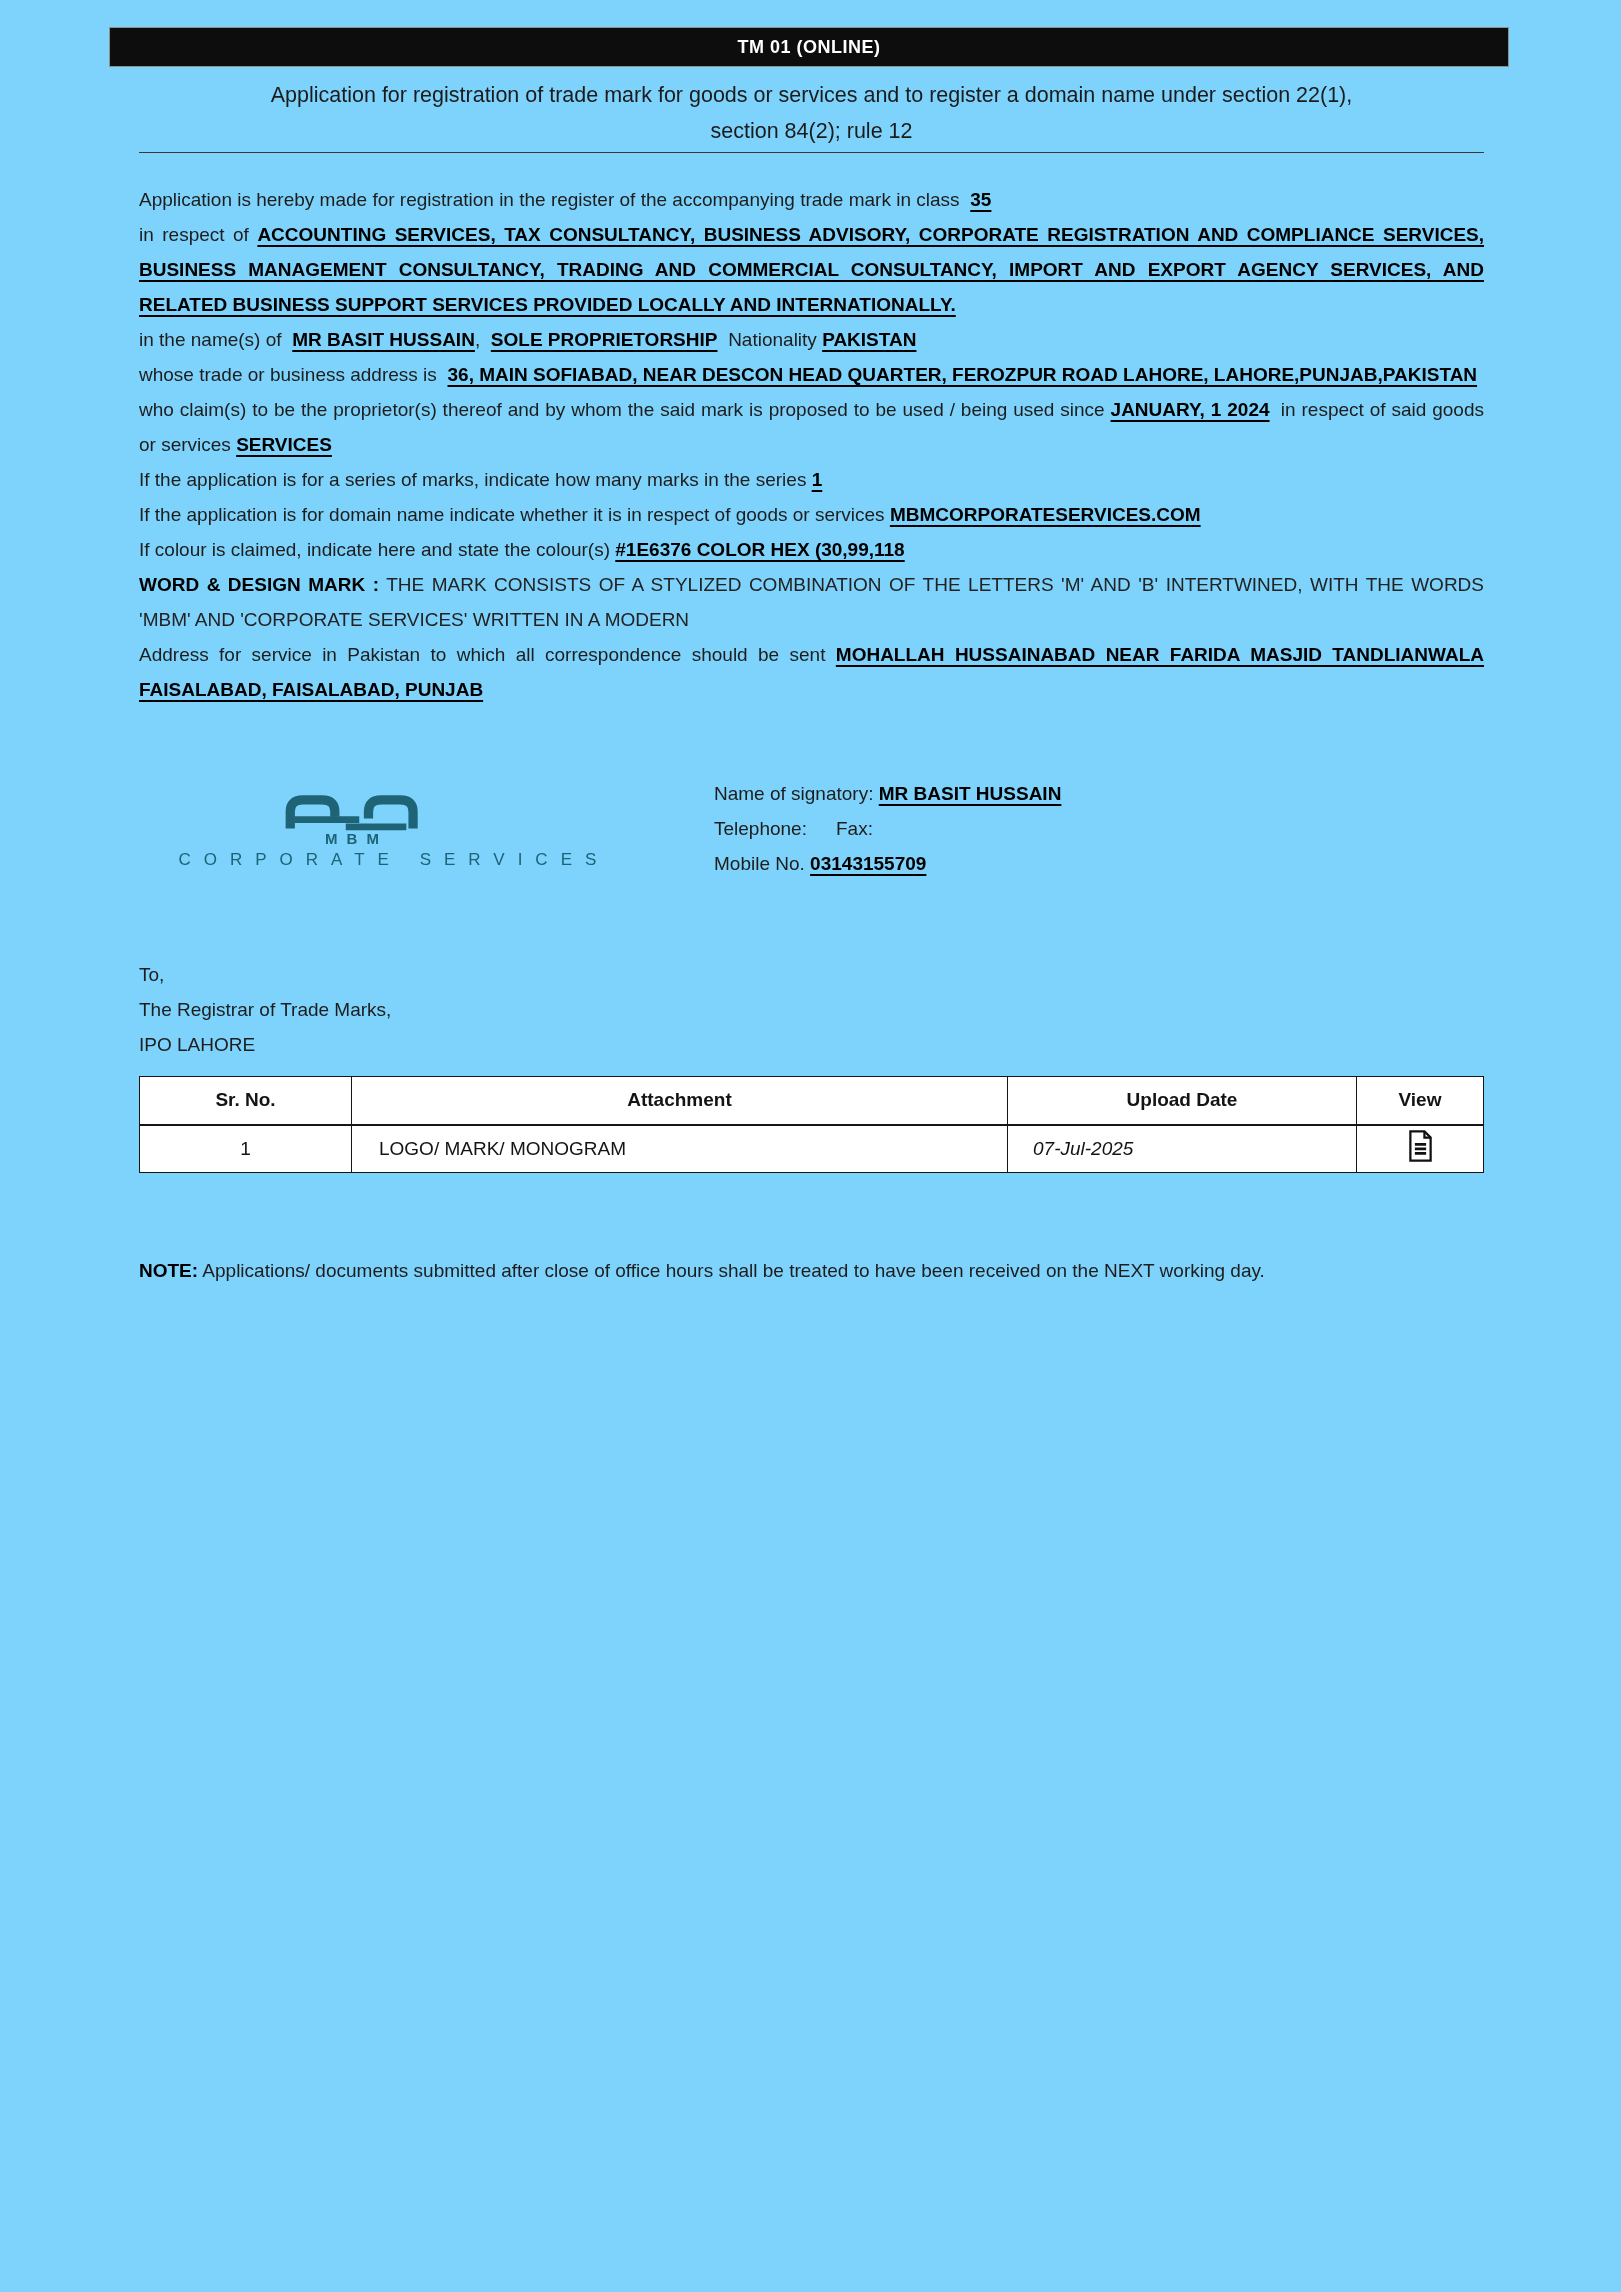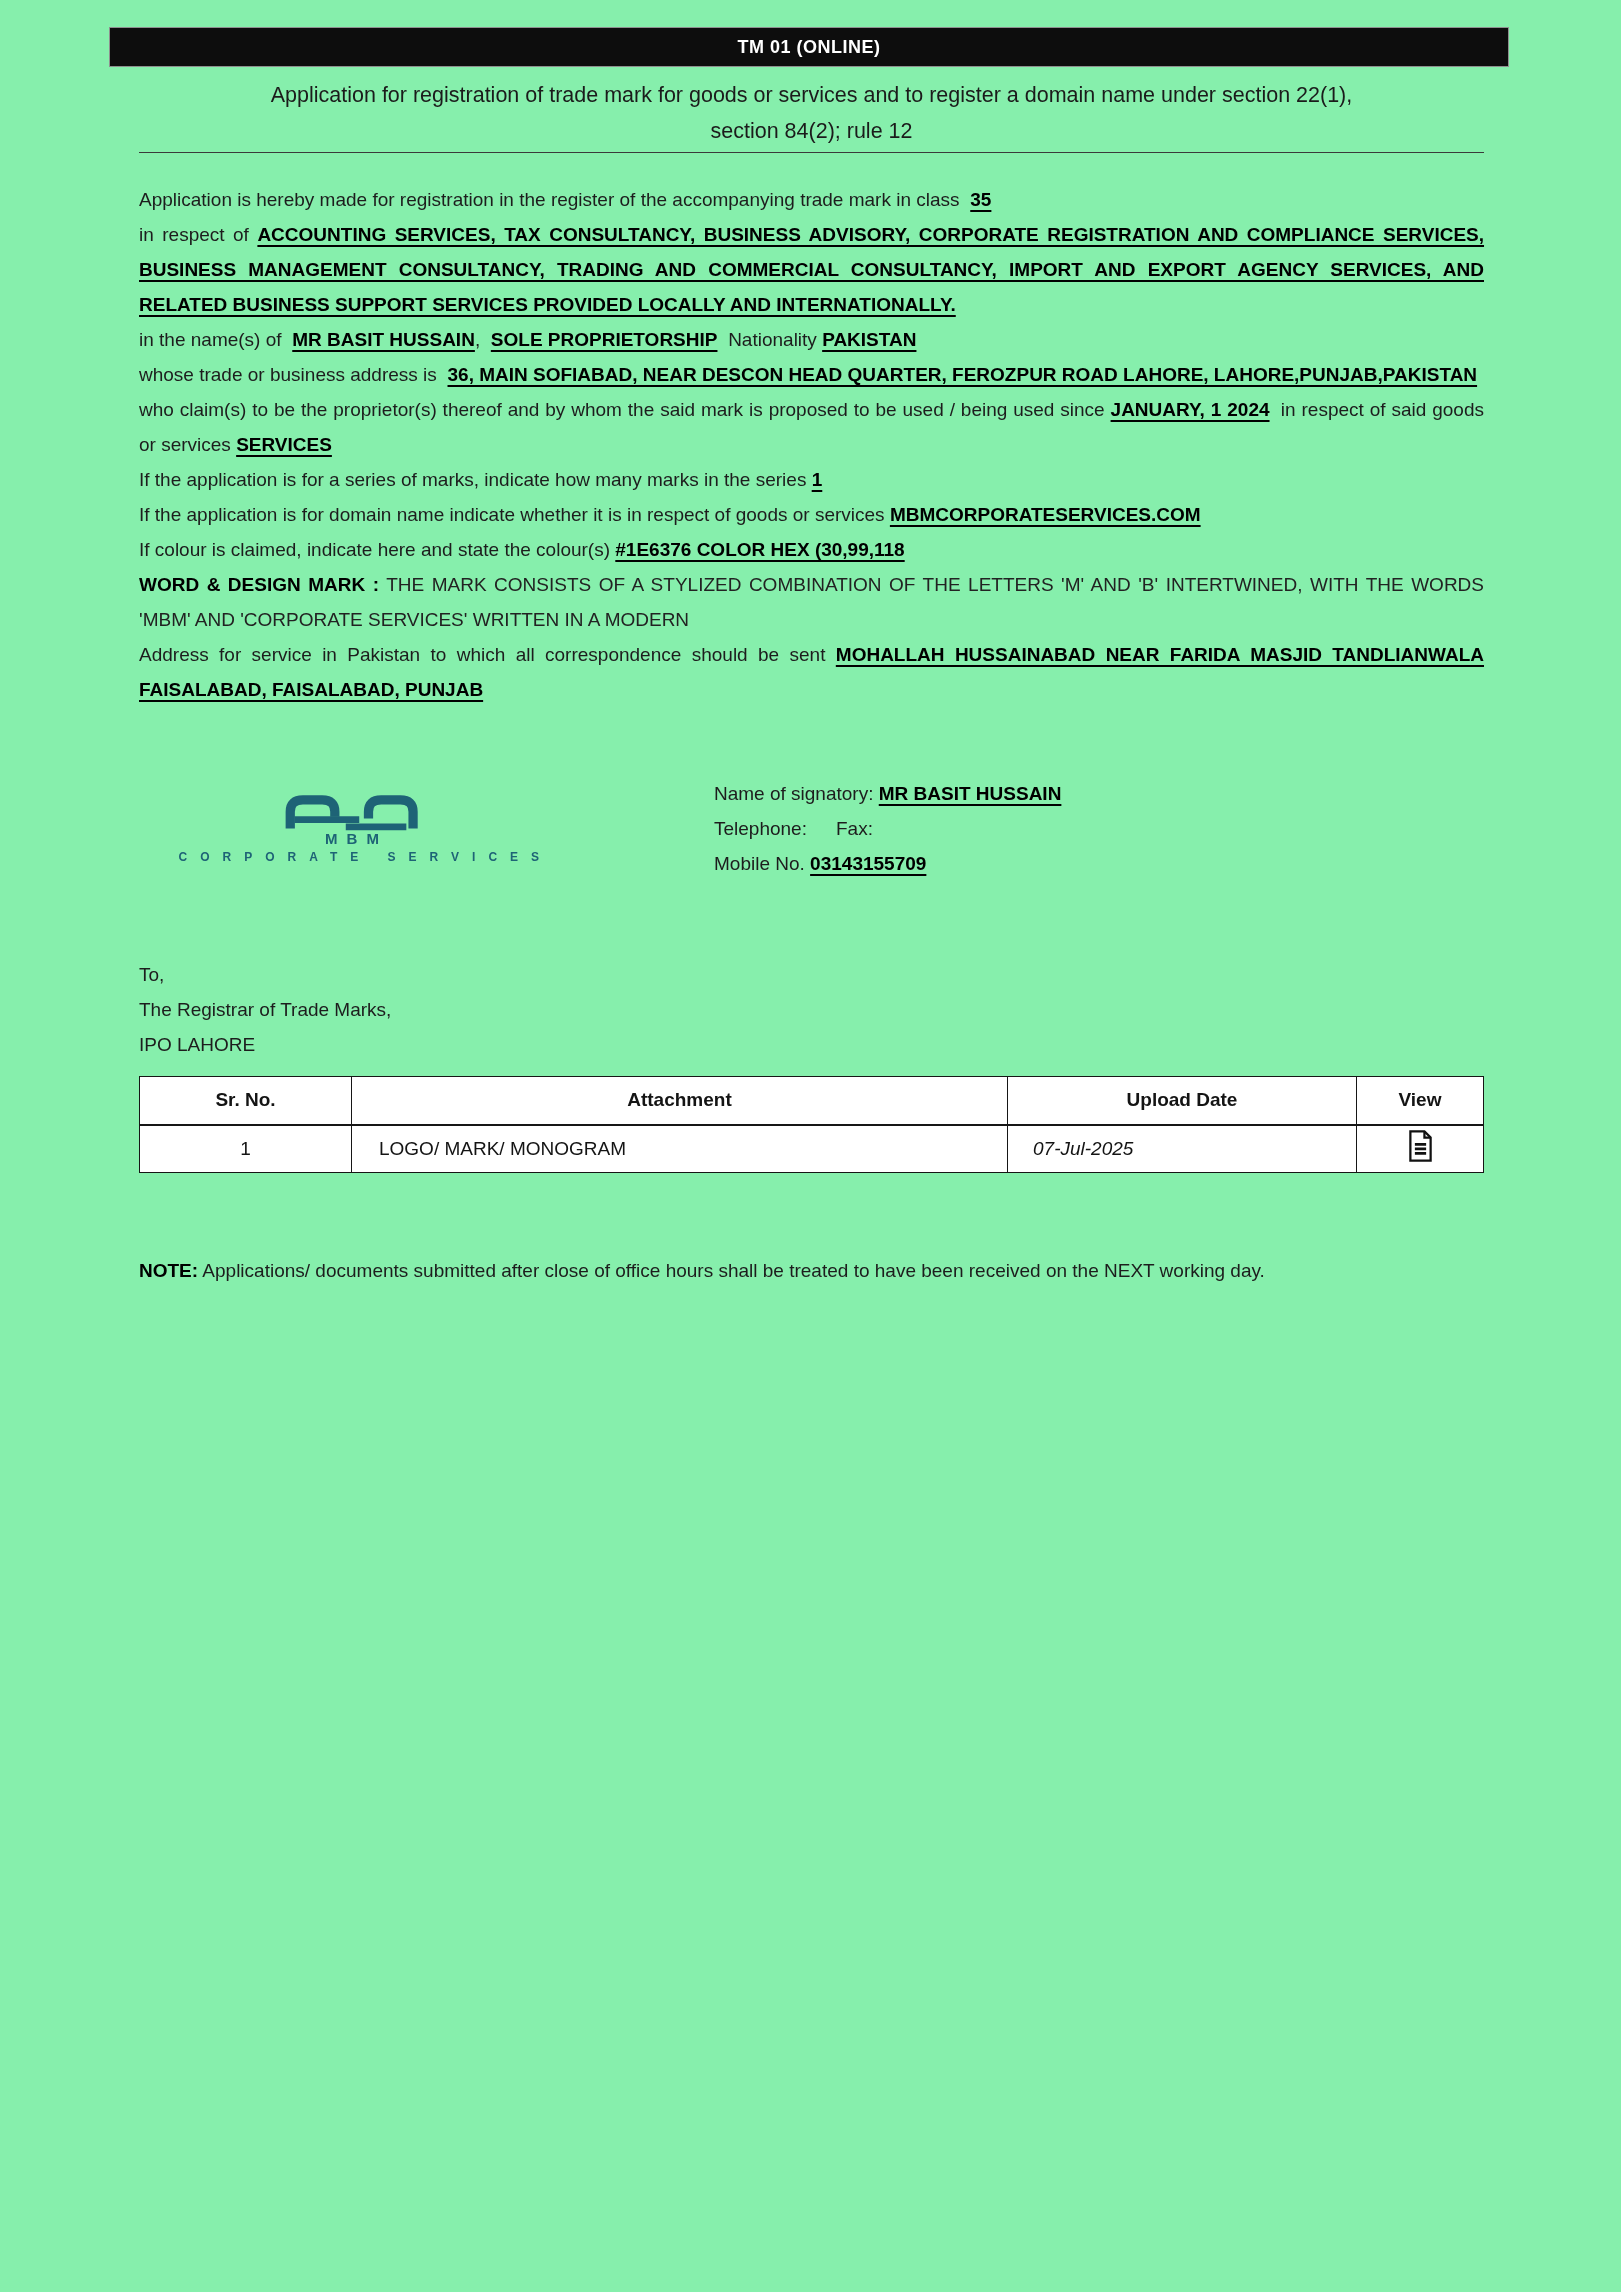--- a/index.html
+++ b/index.html
@@ -1,20 +1,20 @@
 <!DOCTYPE html>
 <html style="font-size:14.3px"><head>
 <meta charset="utf-8">
 <style>
   html, body { margin: 0; padding: 0; background: #ffffff; }
   .page {
     position: relative;
     width: 1621px;
     height: 2293px;
-    background: #86efac;
+    background: #7dd3fc;
     overflow: hidden;
     font-family: "Liberation Sans", sans-serif;
     color: #1d1d1d;
   }
   
   .topbar {
     position: absolute;
     left: 109px; top: 27px;
     width: 1400px; height: 40px;
     background: #0d0d0d;
@@ -72,21 +72,21 @@
     text-align: center;
     color: #1E6376;
   }
   .logo-mark { width: 143px; height: 39px; display: block; margin: 0 auto; }
   .logo-mbm {
     font-size: 15px; font-weight: 700;
     letter-spacing: 9px; padding-left: 9px;
     margin-top: -1.8px;
   }
   .logo-sub {
-    font-size: 12px; font-weight: 700;
+    font-size: 17px; font-weight: 400;
     letter-spacing: 13px; padding-left: 12.5px;
     margin-top: 2.7px;
     white-space: nowrap;
   }
   
   .signatory {
     position: absolute;
     left: 714px; top: 776px;
     width: 681px;
     font-size: 19px;

